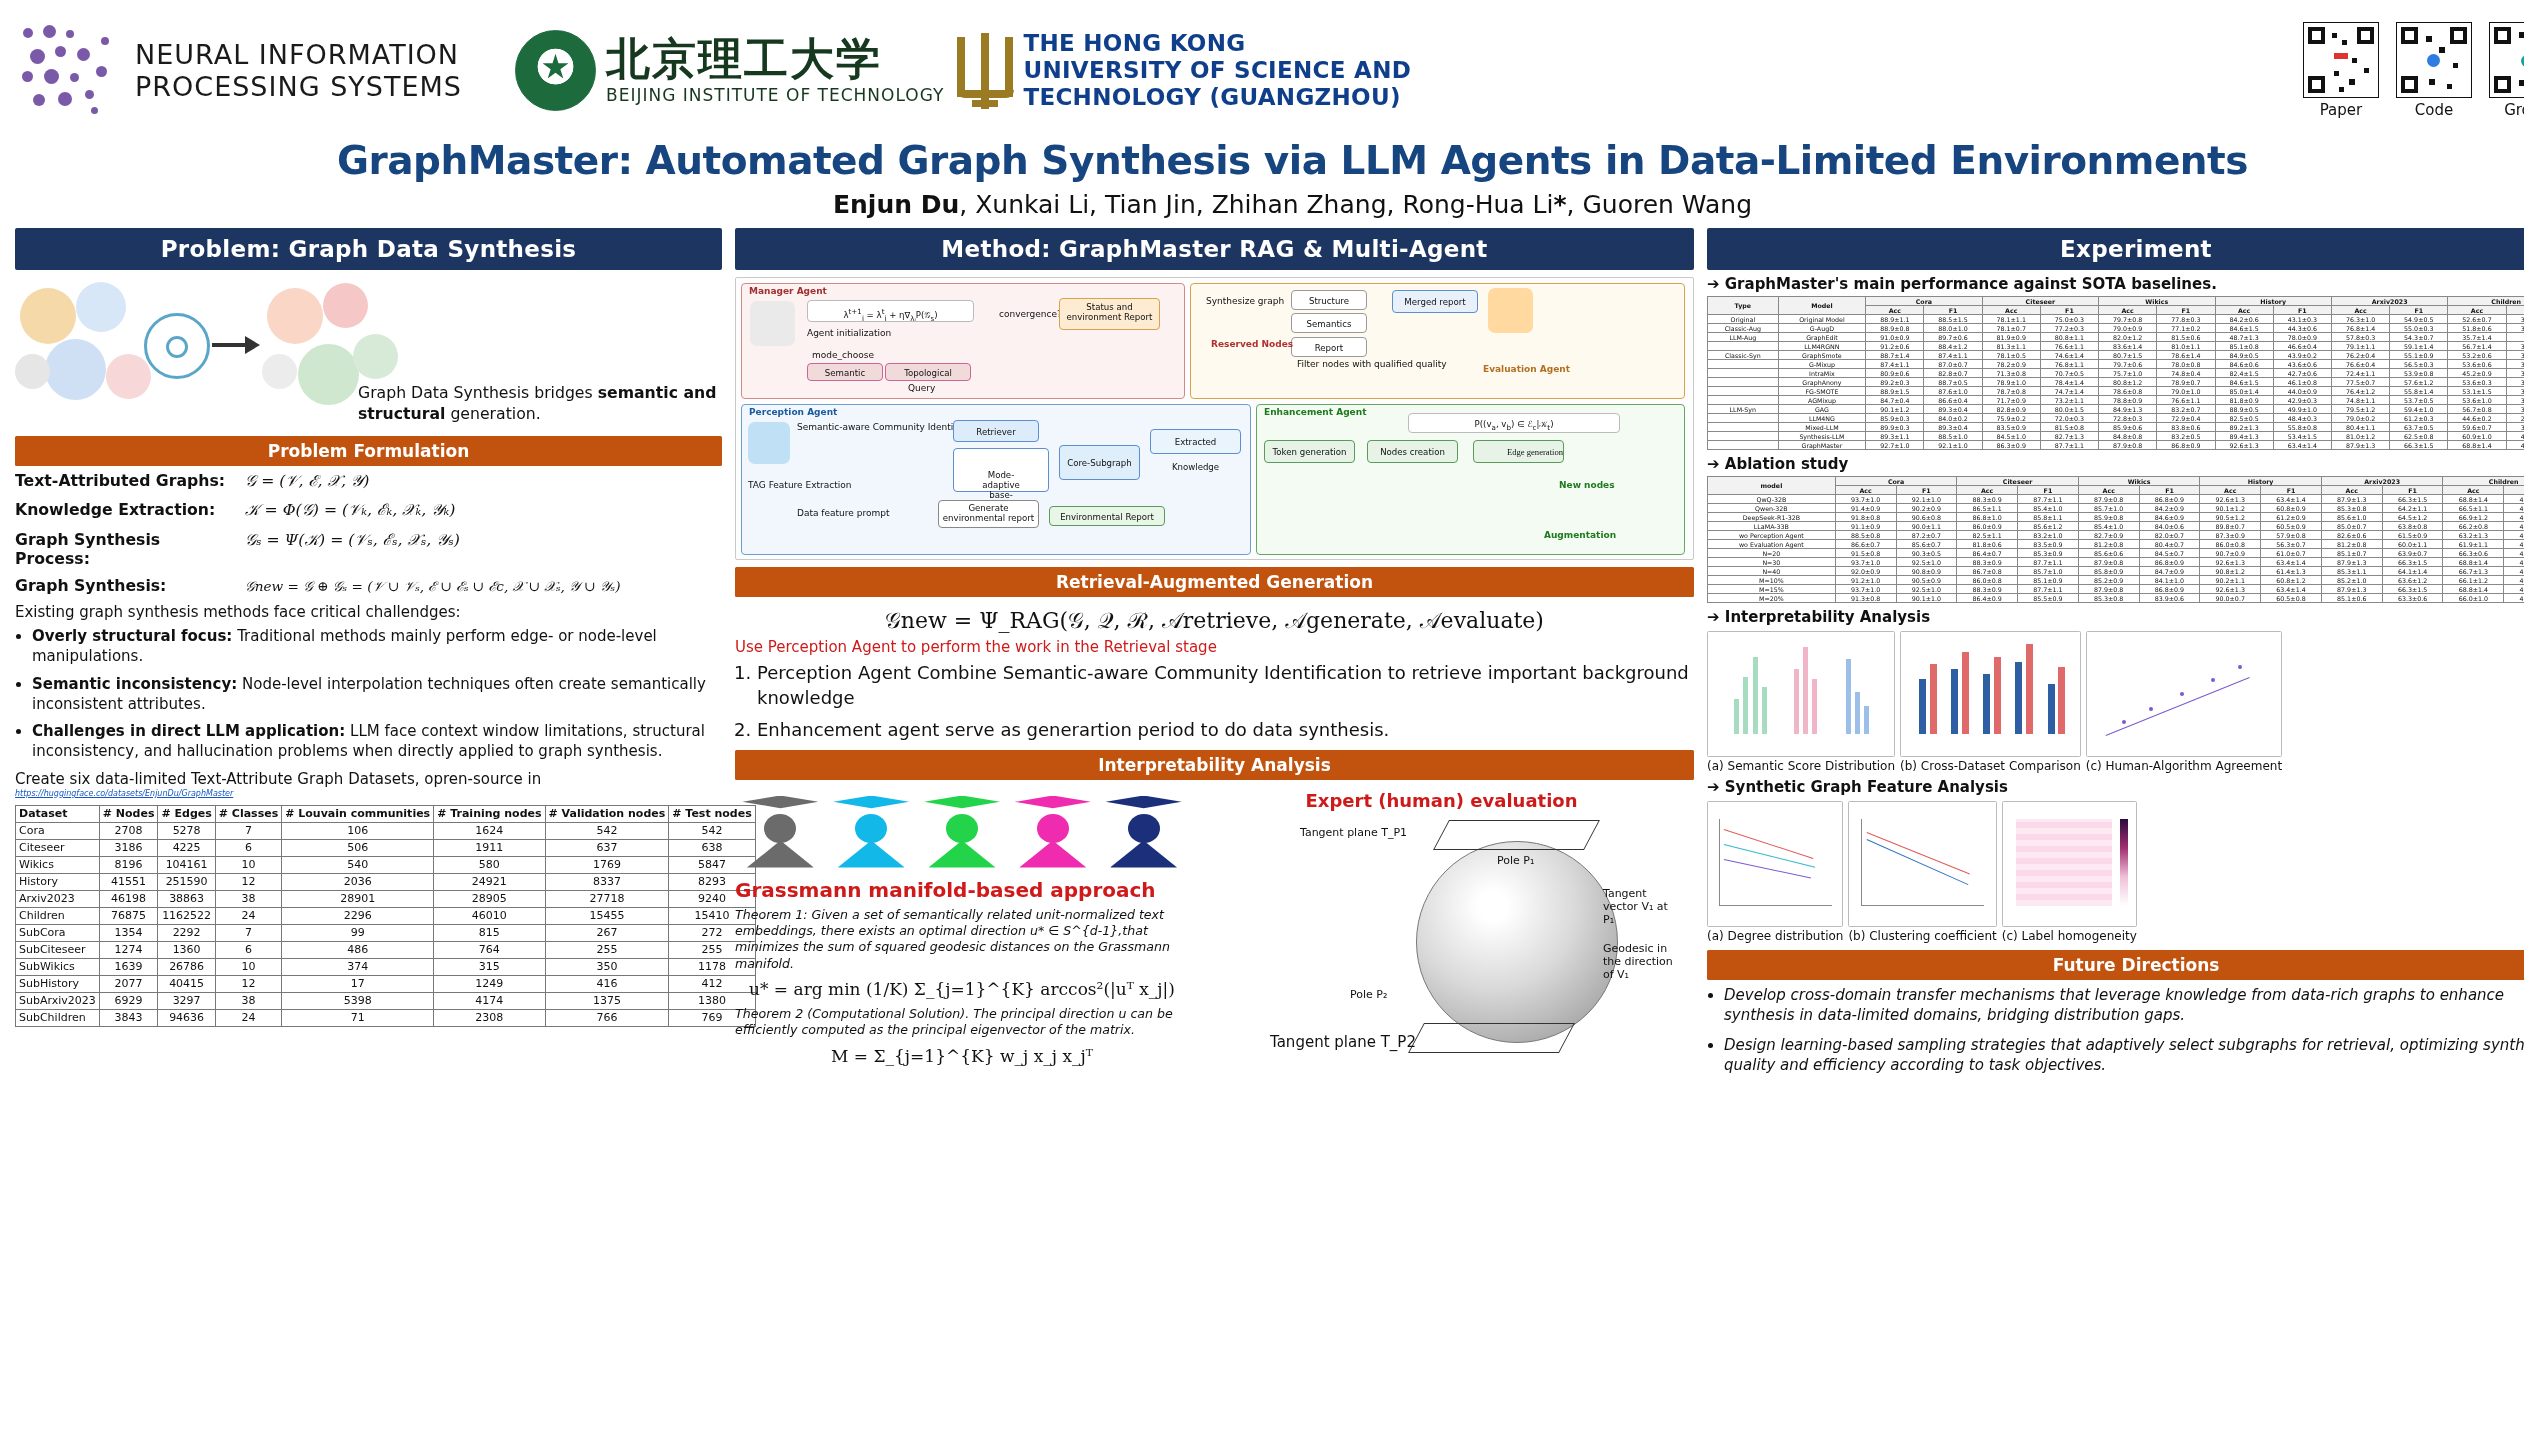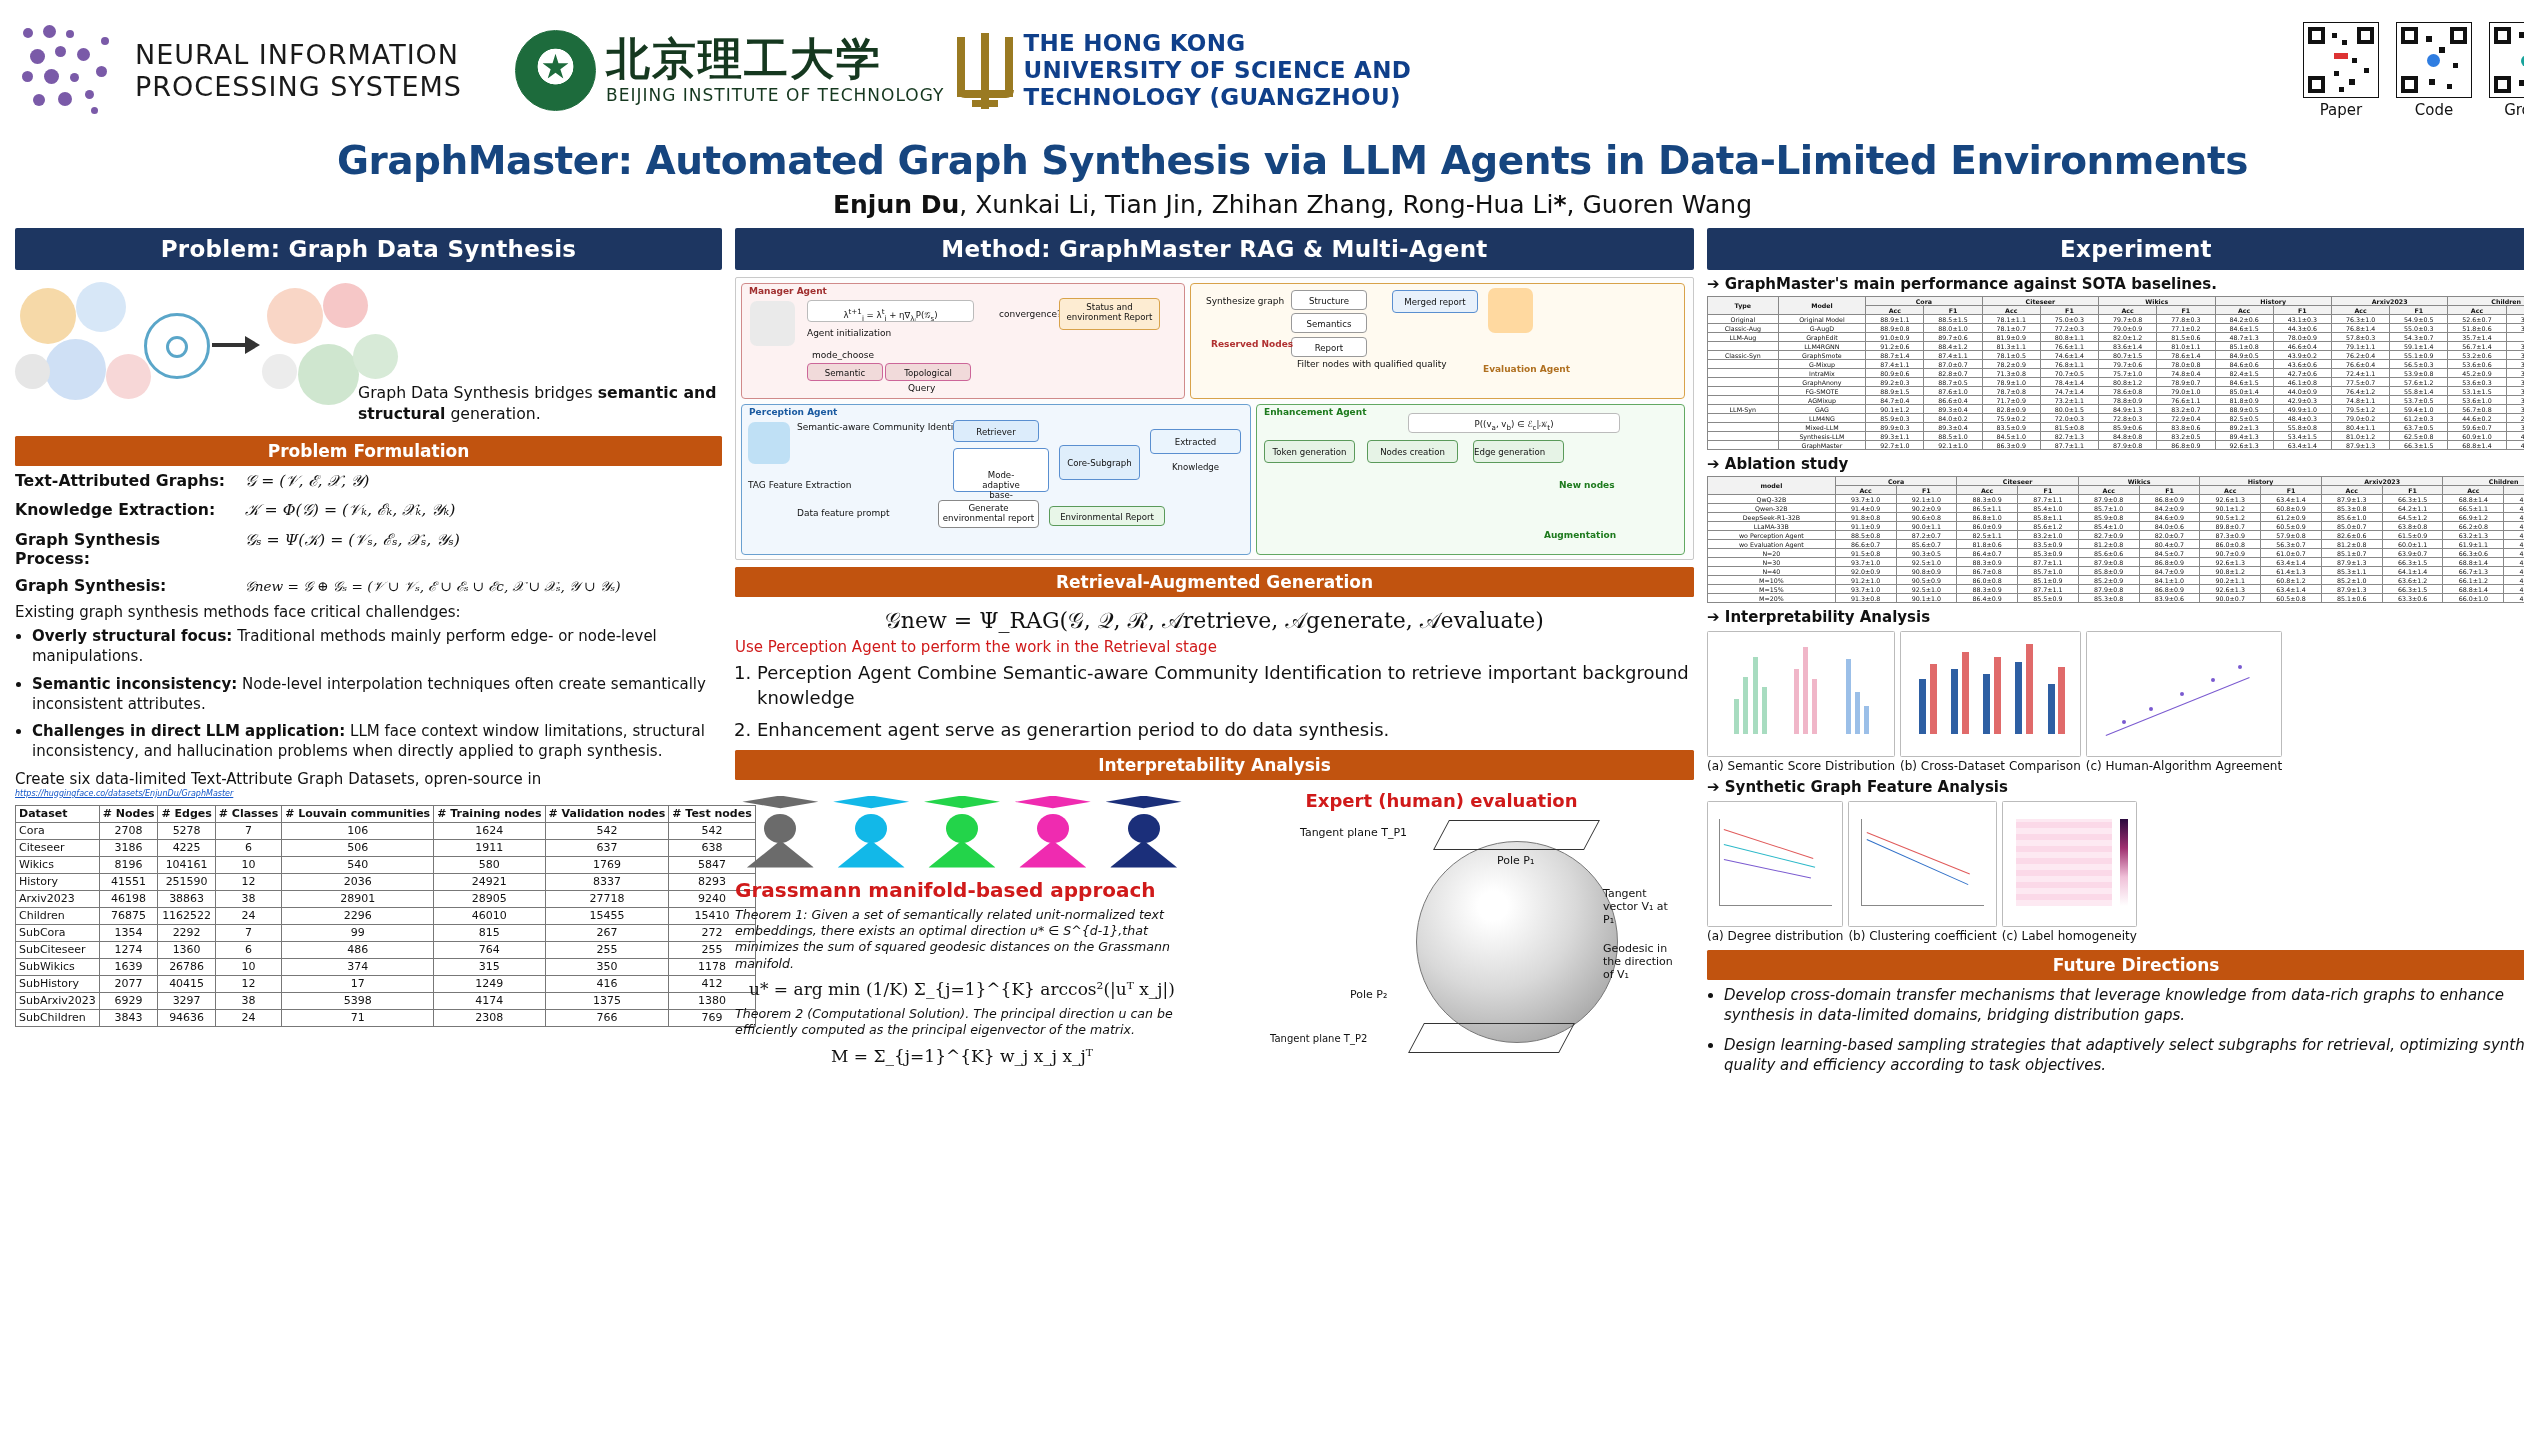--- a/index.html
+++ b/index.html
@@ -501,21 +501,21 @@
       <div class="mf-box" style="left:323px;top:167px;width:81px;height:35px;background:#dfeefb;border:0.5px solid #5a8fd0;text-align:center;line-height:35px;">Core-Subgraph</div>
       <div class="mf-box" style="left:414px;top:151px;width:91px;height:25px;background:#eaf4fd;border:0.5px solid #5a8fd0;text-align:center;line-height:25px;">Extracted Knowledge</div>
       <div class="mf-box" style="left:202px;top:222px;width:101px;height:28px;background:#fff;border:0.5px solid #888;text-align:center;padding:2px;">Generate environmental report</div>
       <div class="mf-box" style="left:313px;top:228px;width:116px;height:20px;background:#e8f6e8;border:0.5px solid #5a9a5a;text-align:center;line-height:20px;">Environmental Report</div>
 
       <div class="mf-box" style="left:520px;top:126px;width:429px;height:151px;border:1px solid #62a862;background:#f3fbf3;"></div>
       <div class="mf-label" style="left:528px;top:129px;color:#1d7a1d;">Enhancement Agent</div>
       <div class="mf-box" style="left:672px;top:135px;width:212px;height:20px;background:#fff;border:0.5px solid #bbb;text-align:center;line-height:20px;">P((v<sub>a</sub>, v<sub>b</sub>) ∈ ℰ<sub>c</sub>|𝒦<sub>t</sub>)</div>
       <div class="mf-box" style="left:528px;top:162px;width:91px;height:23px;background:#e6f3e6;border:0.5px solid #5a9a5a;text-align:center;line-height:23px;">Token generation</div>
       <div class="mf-box" style="left:631px;top:162px;width:91px;height:23px;background:#e6f3e6;border:0.5px solid #5a9a5a;text-align:center;line-height:23px;">Nodes creation</div>
-      <div class="mf-box" style="left:737px;top:162px;width:91px;height:23px;background:#e6f3e6;border:0.5px solid #5a9a5a;text-align:left;line-height:23px;">Edge generation</div>
+      <div class="mf-box" style="left:737px;top:162px;width:91px;height:23px;background:#e6f3e6;border:0.5px solid #5a9a5a;text-align:right;line-height:23px;font-family:Liberation Serif, serif;">Edge generation</div>
       <div class="mf-label" style="left:823px;top:202px;color:#1d7a1d;">New nodes</div>
       <div class="mf-label" style="left:808px;top:252px;color:#1d7a1d;">Augmentation</div>
     </div>
 
     <div class="sub-header">Retrieval-Augmented Generation</div>
     <div class="rag-eq">𝒢new = Ψ_RAG(𝒢, 𝒬, ℛ, 𝒜retrieve, 𝒜generate, 𝒜evaluate)</div>
     <div class="red-note">Use Perception Agent to perform the work in the Retrieval stage</div>
     <ol class="steps">
       <li>Perception Agent Combine Semantic-aware Community Identification to retrieve important background knowledge</li>
       <li>Enhancement agent serve as generartion period to do data synthesis.</li>
@@ -562,21 +562,21 @@
         <div class="expert-eval">Expert (human) evaluation</div>
         <div class="sphere-wrap">
           <div class="sphere"></div>
           <div style="position:absolute;left:242px;top:9px;width:151px;height:30px;border:1px solid #333;transform:skewX(-28deg);"></div>
           <div style="position:absolute;left:217px;top:212px;width:151px;height:30px;border:1px solid #333;transform:skewX(-28deg);"></div>
           <div style="position:absolute;left:101px;top:15px;font-size:11px;">Tangent plane T_P1</div>
           <div style="position:absolute;left:298px;top:43px;font-size:11px;">Pole P₁</div>
           <div style="position:absolute;left:404px;top:76px;font-size:11px;width:76px">Tangent vector V₁ at P₁</div>
           <div style="position:absolute;left:404px;top:131px;font-size:11px;width:81px">Geodesic in the direction of V₁</div>
           <div style="position:absolute;left:151px;top:177px;font-size:11px;">Pole P₂</div>
-          <div style="position:absolute;left:71px;top:222px;font-size:10px;">Tangent plane T_P2</div>
+          <div style="position:absolute;left:71px;top:222px;font-size:15px;">Tangent plane T_P2</div>
         </div>
       </div>
     </div>
   </div>
 
   <div class="col-right">
     <div class="sec-header">Experiment</div>
 
     <div class="arrow-line">➔ <span>GraphMaster's main performance against SOTA baselines.</span></div>
     <table class="res">

